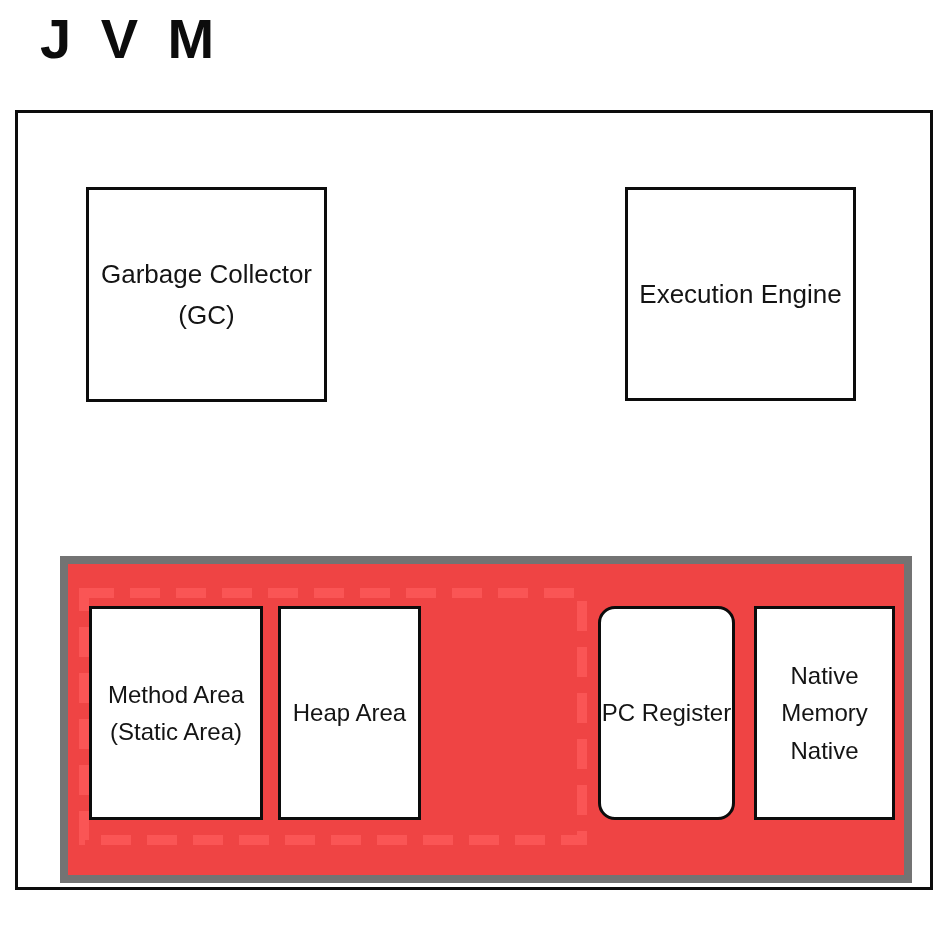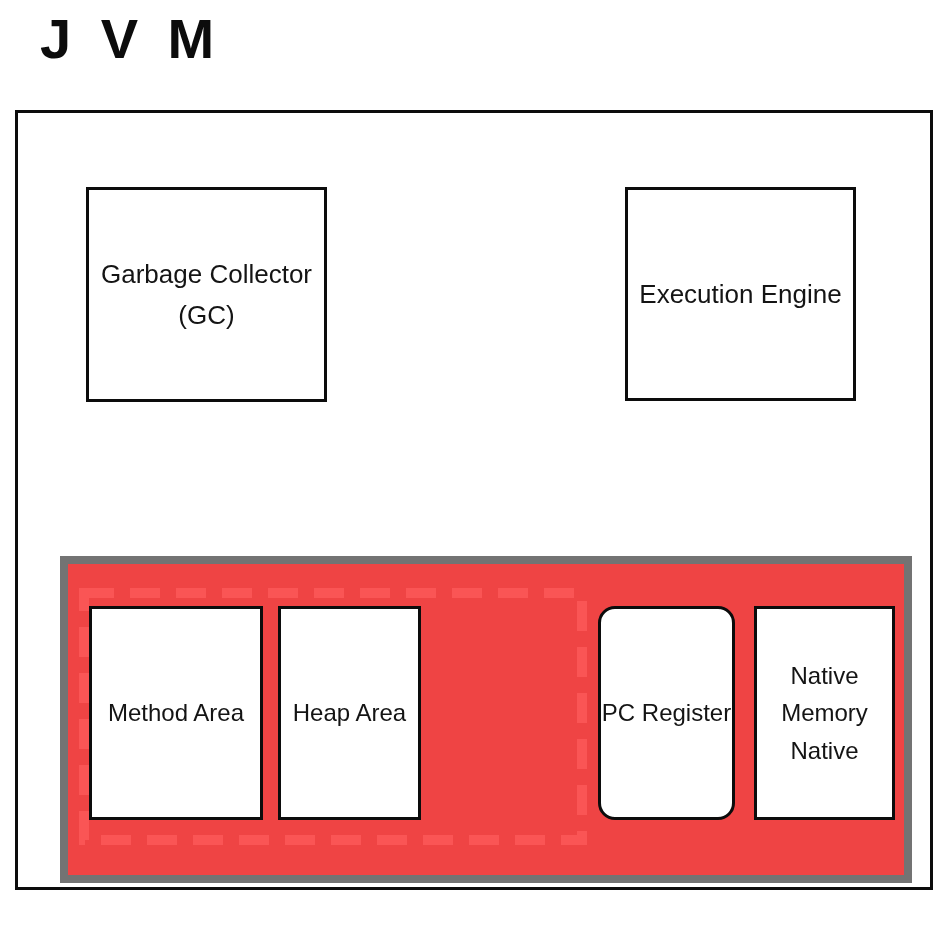--- a/index.html
+++ b/index.html
@@ -87,20 +87,21 @@
 
 
   <div class="inner">
 
     <svg class="dash-rect" width="508" height="257" viewBox="0 0 508 257" aria-hidden="true">
       <rect x="5" y="5" width="498" height="247" fill="none" stroke-width="10" stroke-dasharray="30 16" stroke="#fa5555"></rect>
     </svg>
 
     <div class="box mem-box method-box">
       <div>Method Area</div>
+      <div>(Static Area)</div>
     </div>
 
     <div class="box mem-box heap-box">
       <div>Heap Area</div>
     </div>
 
 
     <div class="box mem-box pc-box">
       <div>PC Register</div>
     </div>

